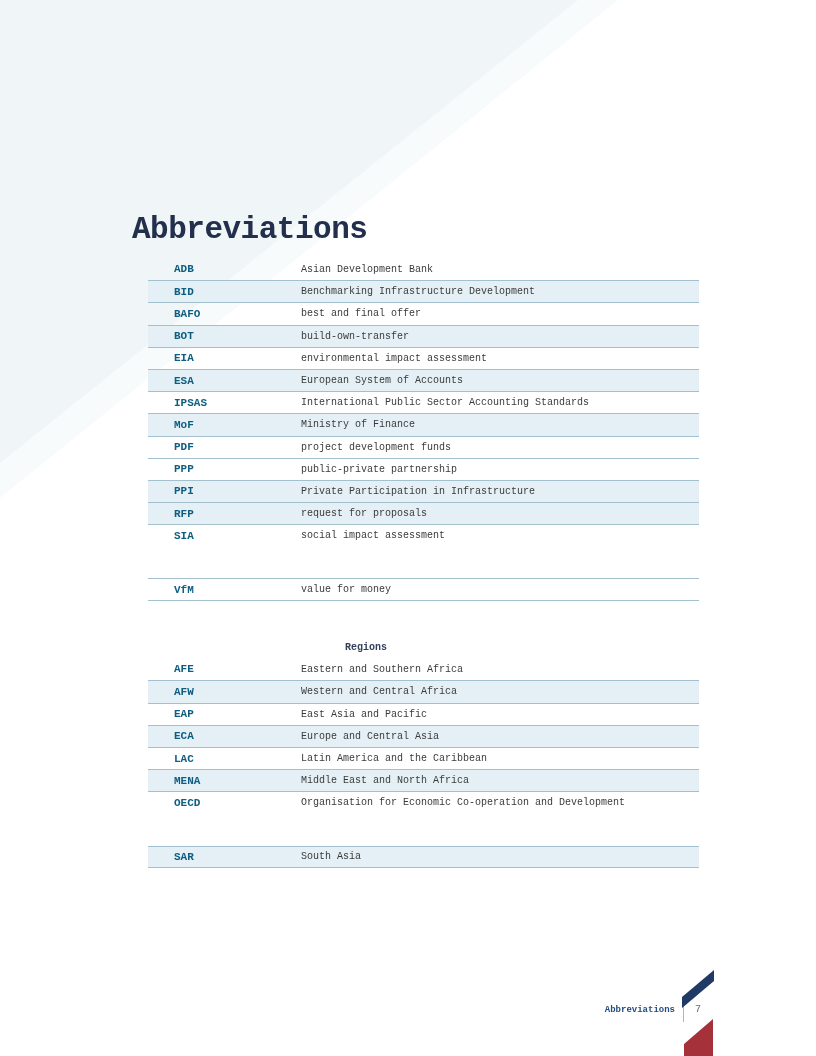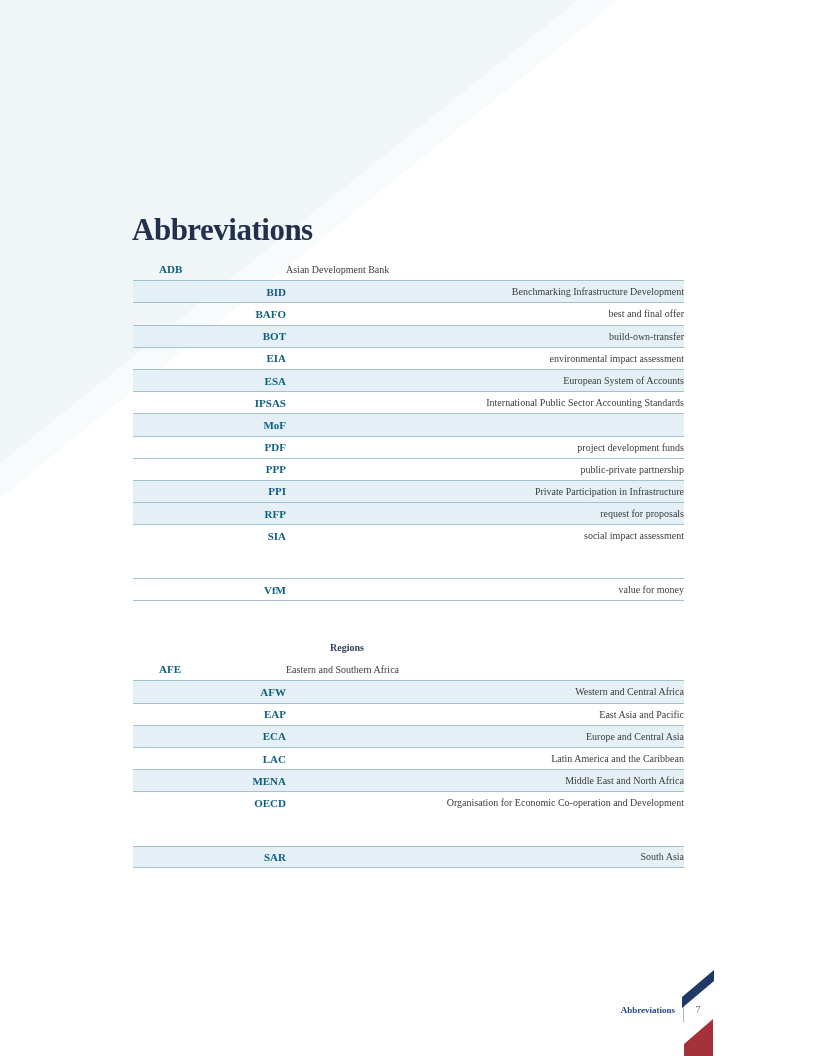--- a/index.html
+++ b/index.html
@@ -1,37 +1,37 @@
 <!DOCTYPE html>
 <html style="--title-navy: #222f4d; --abbr-blue: #0e5e81; --def-gray: #3b3b3b; --shaded-row: #e4f0f5; --row-border: #a3c0cf; --regions-header: #31405c; --footer-navy: #234b7c; --slash-navy: #203a66; --corner-red: #a5313b; --bg-tri: #f0f5f7; --bg-band: #f8fbfc;"><head>
 <meta charset="utf-8">
 <style>
   html,body { margin:0; padding:0; background:#ffffff; }
   .page {
     position:relative; width:721px; height:1056px; background:#ffffff;
-    font-family:Liberation Serif, serif; overflow:hidden;
+    font-family:Liberation Mono, monospace; overflow:hidden;
   }
   svg.layer { position:absolute; left:0; top:0; width:816px; height:1056px; pointer-events:none; }
   .bg-band  { fill: var(--bg-band,  #f8fbfc); }
   .bg-tri   { fill: var(--bg-tri,   #f0f5f7); }
   .slash    { fill: var(--slash-navy, #203a66); }
   .corner   { fill: var(--corner-red, #a5313b); }
 
   .title {
     position:absolute; left:132px; top:193px; line-height:1;
     font-size:31px; font-weight:700; letter-spacing:-0.5px;
     color: var(--title-navy, #222f4d);
   }
 
-  .table { position:absolute; left:133px; width:551px; }
+  .table { position:absolute; left:148px; width:551px; }
   #t0 { top:258px; }
   #t1 { top:636px; }
   .row { display:flex; align-items:center; height:22.2px; box-sizing:border-box; }
   .row.shaded { background: var(--shaded-row, #e4f0f5); }
-  .row.bt { border-top:1px solid var(--row-border, #a3c0cf);text-align:right; }
+  .row.bt { border-top:1px solid var(--row-border, #a3c0cf); }
   .row.bb { border-bottom:1px solid var(--row-border, #a3c0cf);margin-top:32px; }
   .abbr {
     width:153px; padding-left:26px; box-sizing:border-box;
     font-size:11px; font-weight:700; color: var(--abbr-blue, #0e5e81);
   }
   .def { flex:1; font-size:10px; color: var(--def-gray, #3b3b3b); }
   .header-row .def { font-weight:700; color: var(--regions-header, #31405c); padding-left: 44px; }
 
   .footer-label {
     position:absolute; top:1005px; left:475px; width:200px; text-align:right;
@@ -82,20 +82,21 @@
       <div class="row shaded bt">
         <div class="abbr">ESA</div>
         <div class="def">European System of Accounts</div>
       </div>
       <div class="row bt">
         <div class="abbr">IPSAS</div>
         <div class="def">International Public Sector Accounting Standards</div>
       </div>
       <div class="row shaded bt">
         <div class="abbr">MoF</div>
+        <div class="def">Ministry of Finance</div>
       </div>
       <div class="row bt">
         <div class="abbr">PDF</div>
         <div class="def">project development funds</div>
       </div>
       <div class="row bt">
         <div class="abbr">PPP</div>
         <div class="def">public-private partnership</div>
       </div>
       <div class="row shaded bt">

